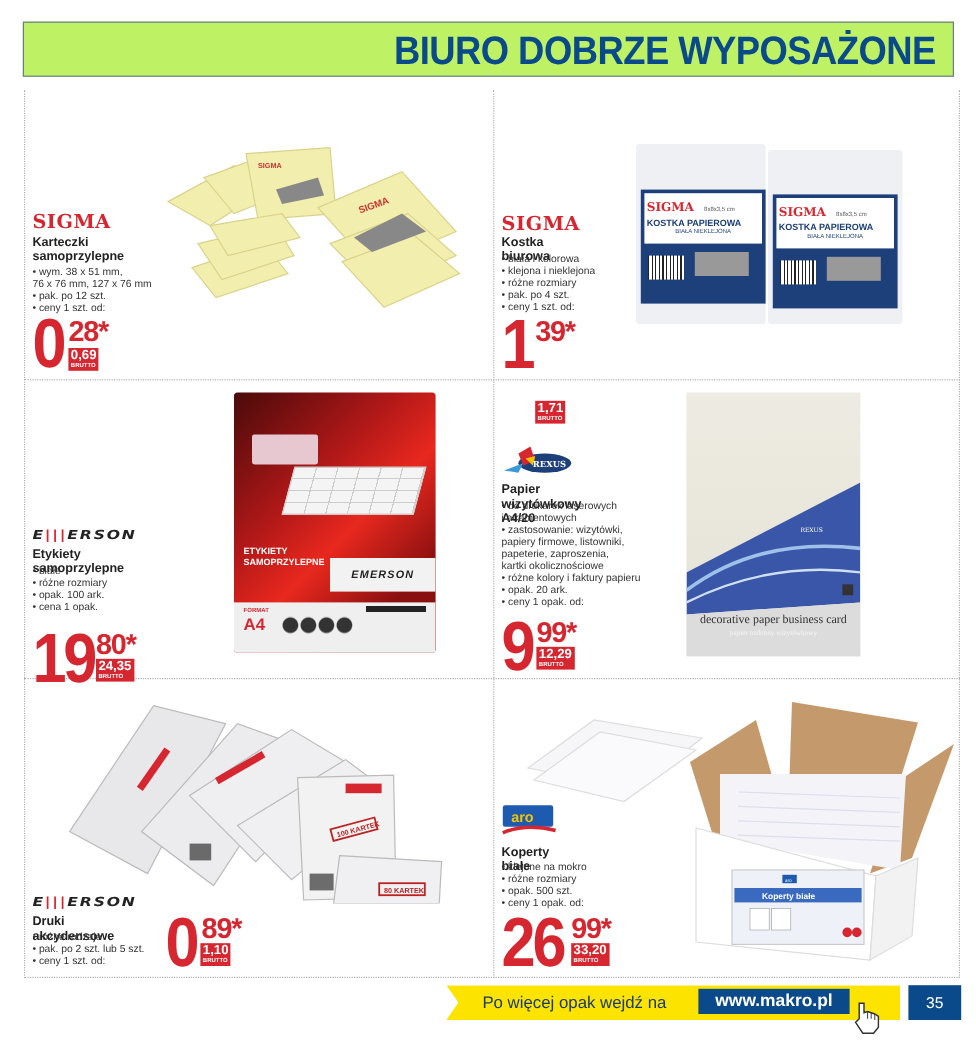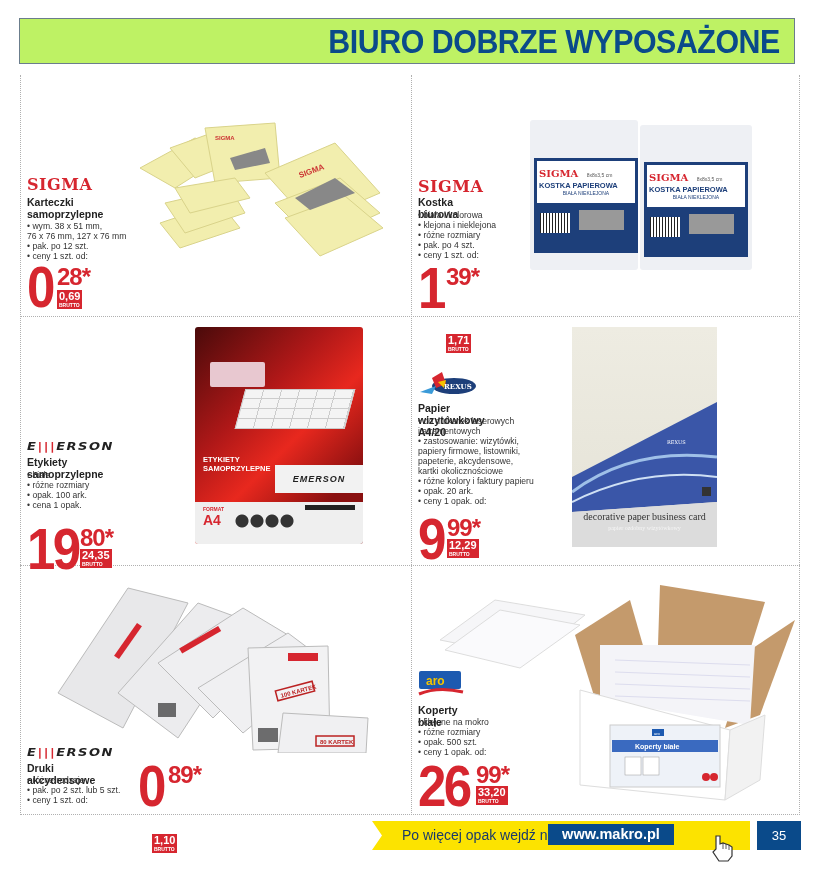--- a/index.html
+++ b/index.html
@@ -20,21 +20,21 @@
   .feats li::before { content: "• "; }
   .feats li.cont::before { content: ""; }
   .price { position: absolute; color: #d6262f; font-weight: bold; }
   .price .main { font-size: 58px; line-height: 48px; letter-spacing: -3px; font-family: "Liberation Sans", sans-serif; display: inline-block; transform: scaleX(0.88); transform-origin: left top; }
   .price .dec { position: absolute; font-size: 24px; line-height: 22px; letter-spacing: -1px; }
   .price .brutto { position: absolute; background: #d6262f; color: #fff; font-size: 11px; line-height: 11px; padding: 1px 2px; text-align: left; }
   .price .brutto small { display: block; font-size: 5px; line-height: 6px; font-weight: bold; }
   .img { position: absolute; }
   .footer-banner { position: absolute; left: 372px; top: 821px; width: 378px; height: 29px; background: #fce300; clip-path: polygon(0 0, 100% 0, 100% 100%, 0 100%, 10px 50%); }
   .footer-text { position: absolute; left: 402px; top: 827px; font-size: 14px; color: #1a3a6a; }
-  .footer-url { position: absolute; left: 548px; top: 824px; width: 126px; height: 21px; background: #0a4a8a; color: #fff; font-weight: bold; font-size: 14.5px; text-align: center; line-height: 21px; }
+  .footer-url { position: absolute; left: 582px; top: 824px; width: 126px; height: 21px; background: #0a4a8a; color: #fff; font-weight: bold; font-size: 14.5px; text-align: center; line-height: 21px; }
   .page-num { position: absolute; left: 757px; top: 821px; width: 44px; height: 29px; background: #0a4a8a; color: #fff; font-size: 13px; text-align: center; line-height: 29px; }
 </style>
 </head>
 <body>
 
 <div class="title-box">
   <h1>BIURO DOBRZE WYPOSAŻONE</h1>
 </div>
 
 <div class="grid-v" style="left:20px;top:75px;height:740px;"></div>
@@ -186,21 +186,21 @@
     <text x="26" y="19" font-size="7" fill="#fff" font-family="DejaVu Serif, serif">REXUS</text>
   </svg>
   <div class="pname" style="left:418px;top:402px;">
     <div>Papier wizytówkowy A4/20</div>
   </div>
   <ul class="feats" style="left:418px;top:416px;width:145px;">
     <li>do drukarek laserowych</li>
     <li class="cont">i atramentowych</li>
     <li>zastosowanie: wizytówki,</li>
     <li class="cont">papiery firmowe, listowniki,</li>
-    <li class="cont">papeterie, akcydensowe,</li>
+    <li class="cont">papeterie, zaproszenia,</li>
     <li class="cont">kartki okolicznościowe</li>
     <li>różne kolory i faktury papieru</li>
     <li>opak. 20 ark.</li>
     <li>ceny 1 opak. od:</li>
   </ul>
   <div class="price" style="left:418px;top:515px;width:100px;height:50px;">
     <span class="main">9</span>
     <span class="dec" style="left:29px;top:2px;">99*</span>
     <span class="brutto" style="left:29px;top:24px;">
       <span>12,29</span>
@@ -234,21 +234,21 @@
     <div>Druki akcydensowe</div>
   </div>
   <ul class="feats" style="left:27px;top:775px;width:110px;">
     <li>różne rodzaje</li>
     <li>pak. po 2 szt. lub 5 szt.</li>
     <li>ceny 1 szt. od:</li>
   </ul>
   <div class="price" style="left:138px;top:762px;width:90px;height:50px;">
     <span class="main">0</span>
     <span class="dec" style="left:30px;top:2px;">89*</span>
-    <span class="brutto" style="left:14px;top:24px;margin-top:48px;">
+    <span class="brutto" style="left:29px;top:24px;">
       <span>1,10</span>
       <small>BRUTTO</small>
     </span>
   </div>
 </div>
 
 <div class="cell">
   <svg class="img" style="left:420px;top:580px;" width="385" height="225">
     <polygon points="20,60 75,20 165,35 110,78" fill="#f6f6f8" stroke="#ddd"></polygon>
     <polygon points="25,70 80,30 160,45 100,88" fill="#fafafc" stroke="#ddd"></polygon>

